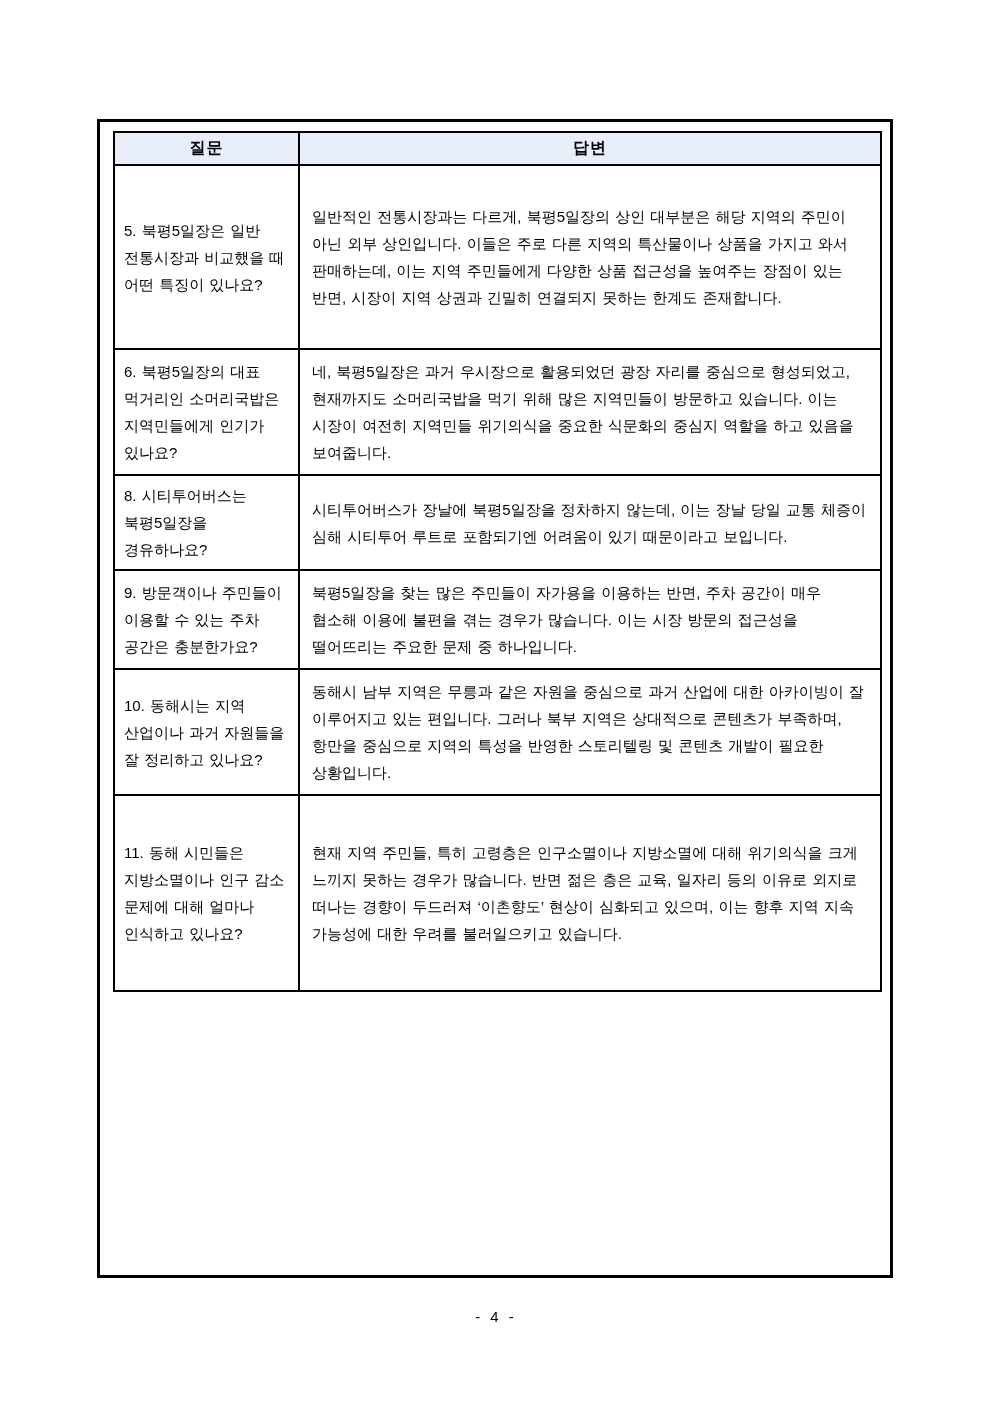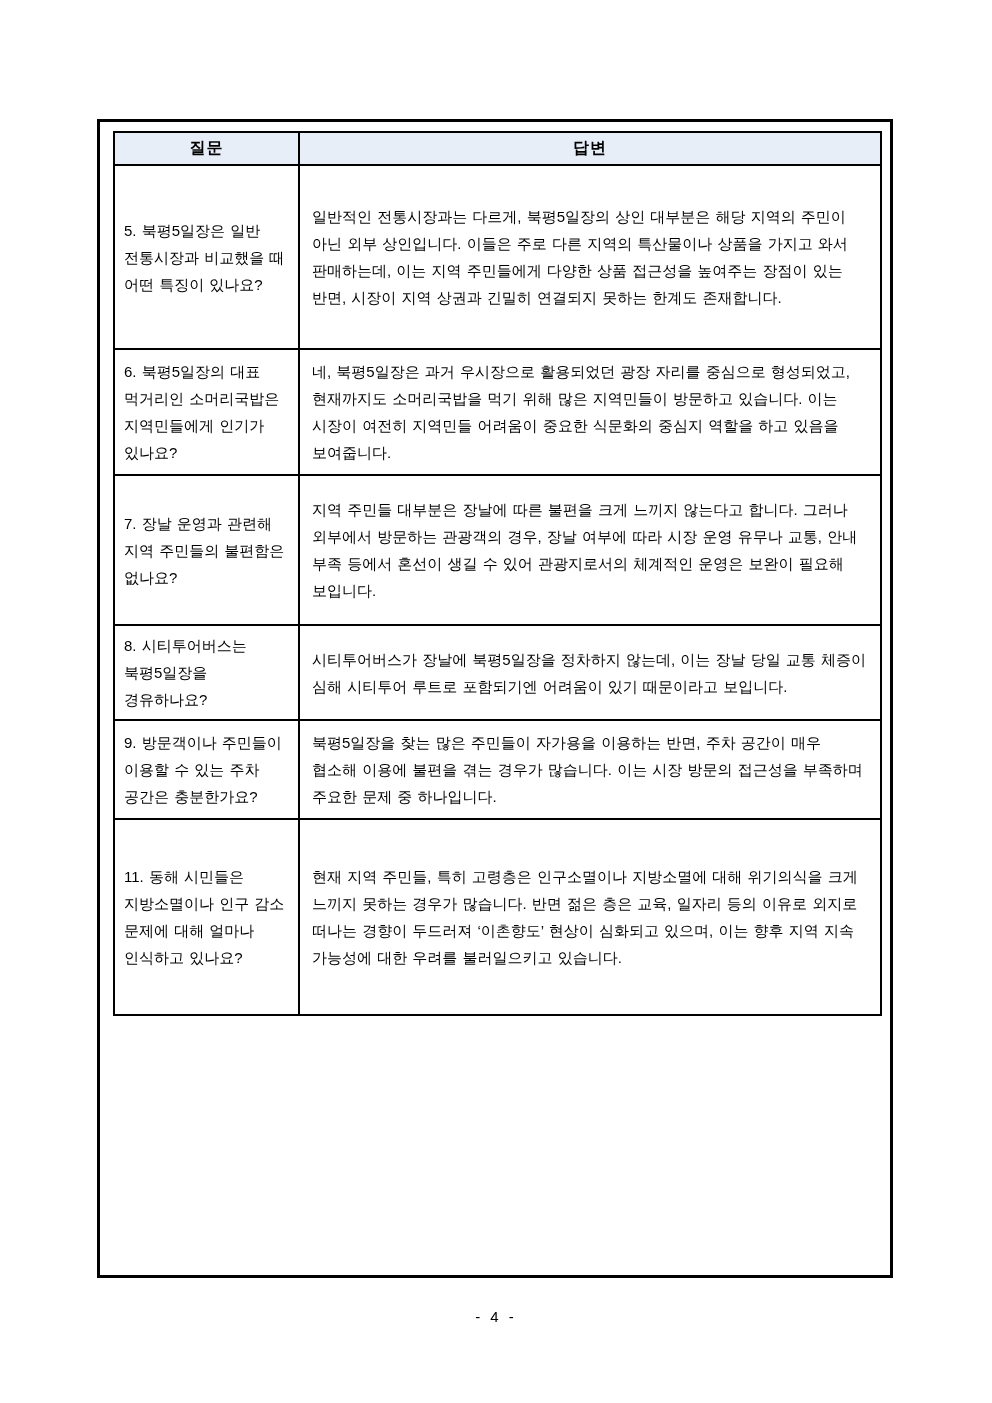--- a/index.html
+++ b/index.html
@@ -92,33 +92,33 @@
           <th class="header-cell">답변</th>
         </tr>
       </thead>
       <tbody>
         <tr class="row-h184">
           <td class="question-cell">5. 북평5일장은 일반 전통시장과 비교했을 때 어떤 특징이 있나요?</td>
           <td class="answer-cell">일반적인 전통시장과는 다르게, 북평5일장의 상인 대부분은 해당 지역의 주민이 아닌 외부 상인입니다. 이들은 주로 다른 지역의 특산물이나 상품을 가지고 와서 판매하는데, 이는 지역 주민들에게 다양한 상품 접근성을 높여주는 장점이 있는 반면, 시장이 지역 상권과 긴밀히 연결되지 못하는 한계도 존재합니다.</td>
         </tr>
         <tr class="row-h145">
           <td class="question-cell">6. 북평5일장의 대표 먹거리인 소머리국밥은 지역민들에게 인기가 있나요?</td>
-          <td class="answer-cell">네, 북평5일장은 과거 우시장으로 활용되었던 광장 자리를 중심으로 형성되었고, 현재까지도 소머리국밥을 먹기 위해 많은 지역민들이 방문하고 있습니다. 이는 시장이 여전히 지역민들 어려움이 중요한 식문화의 중심지 역할을 하고 있음을 보여줍니다.</td>
-        </tr>
-        <tr class="row-h150">
-          <td class="question-cell">7. 장날 운영과 관련해 지역 주민들의 불편함은 없나요?</td>
-          <td class="answer-cell">지역 주민들 대부분은 장날에 따른 불편을 크게 느끼지 않는다고 합니다. 그러나 외부에서 방문하는 관광객의 경우, 장날 여부에 따라 시장 운영 유무나 교통, 안내 부족 등에서 혼선이 생길 수 있어 관광지로서의 체계적인 운영은 보완이 필요해 보입니다.</td>
+          <td class="answer-cell">네, 북평5일장은 과거 우시장으로 활용되었던 광장 자리를 중심으로 형성되었고, 현재까지도 소머리국밥을 먹기 위해 많은 지역민들이 방문하고 있습니다. 이는 시장이 여전히 지역민들 위기의식을 중요한 식문화의 중심지 역할을 하고 있음을 보여줍니다.</td>
         </tr>
         <tr class="row-h120">
           <td class="question-cell">8. 시티투어버스는 북평5일장을 경유하나요?</td>
           <td class="answer-cell">시티투어버스가 장날에 북평5일장을 정차하지 않는데, 이는 장날 당일 교통 체증이 심해 시티투어 루트로 포함되기엔 어려움이 있기 때문이라고 보입니다.</td>
         </tr>
         <tr class="row-h135">
           <td class="question-cell">9. 방문객이나 주민들이 이용할 수 있는 주차 공간은 충분한가요?</td>
-          <td class="answer-cell">북평5일장을 찾는 많은 주민들이 자가용을 이용하는 반면, 주차 공간이 매우 협소해 이용에 불편을 겪는 경우가 많습니다. 이는 시장 방문의 접근성을 부족하며 주요한 문제 중 하나입니다.</td>
+          <td class="answer-cell">북평5일장을 찾는 많은 주민들이 자가용을 이용하는 반면, 주차 공간이 매우 협소해 이용에 불편을 겪는 경우가 많습니다. 이는 시장 방문의 접근성을 떨어뜨리는 주요한 문제 중 하나입니다.</td>
+        </tr>
+        <tr class="row-h145">
+          <td class="question-cell">10. 동해시는 지역 산업이나 과거 자원들을 잘 정리하고 있나요?</td>
+          <td class="answer-cell">동해시 남부 지역은 무릉과 같은 자원을 중심으로 과거 산업에 대한 아카이빙이 잘 이루어지고 있는 편입니다. 그러나 북부 지역은 상대적으로 콘텐츠가 부족하며, 항만을 중심으로 지역의 특성을 반영한 스토리텔링 및 콘텐츠 개발이 필요한 상황입니다.</td>
         </tr>
         <tr class="row-h153">
           <td class="question-cell">11. 동해 시민들은 지방소멸이나 인구 감소 문제에 대해 얼마나 인식하고 있나요?</td>
           <td class="answer-cell">현재 지역 주민들, 특히 고령층은 인구소멸이나 지방소멸에 대해 위기의식을 크게 느끼지 못하는 경우가 많습니다. 반면 젊은 층은 교육, 일자리 등의 이유로 외지로 떠나는 경향이 두드러져 ‘이촌향도’ 현상이 심화되고 있으며, 이는 향후 지역 지속 가능성에 대한 우려를 불러일으키고 있습니다.</td>
         </tr>
       </tbody>
     </table>
   </div>
   <div class="page-number">- 4 -</div>
 </div>

